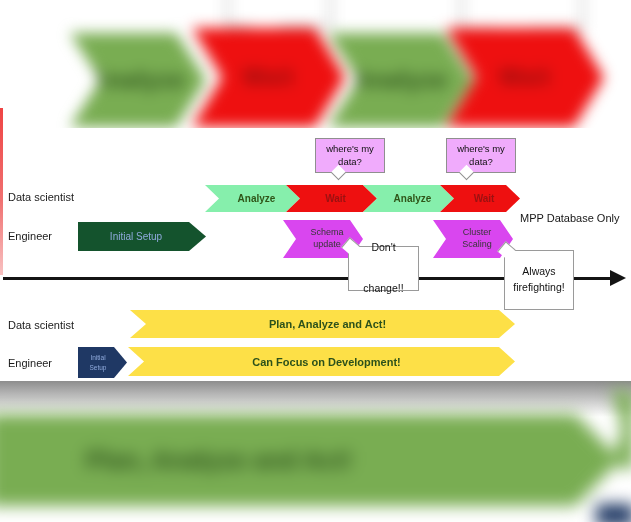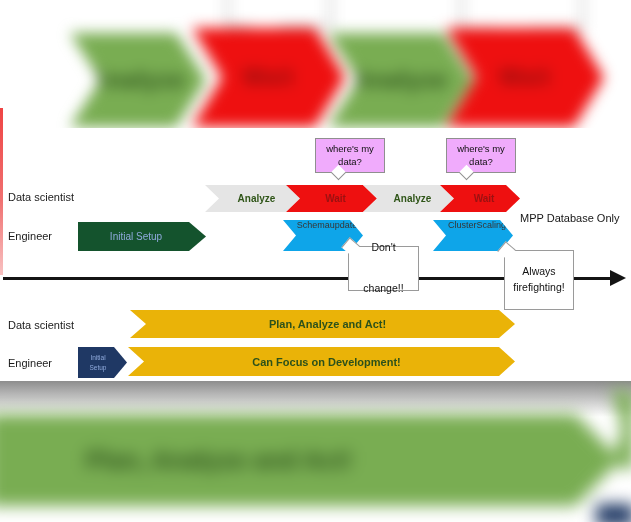--- a/index.html
+++ b/index.html
@@ -33,50 +33,50 @@
               clip-path:polygon(0 0, 100% 6%, 100% 100%, 0 94%, 45% 50%); }
   .bg-navy-corner { position:absolute; left:596px; top:122px; width:38px; height:22px; background:#1f3864; }
 
   
   .panel { position:absolute; left:3px; top:128px; width:628px; height:253px; background:#ffffff; z-index:5; }
   .rowlabel { position:absolute; left:5px; font-size:11px; color:#1b1b1b; white-space:nowrap; }
 
   .chev { position:absolute; top:57px; height:27px; display:flex; align-items:center; justify-content:center;
           font-size:10px; font-weight:bold; padding-left:8px;
           clip-path:polygon(0 0, calc(100% - 14px) 0, 100% 50%, calc(100% - 14px) 100%, 0 100%, 14px 50%); }
-  .chev.green { background:#e5e5e5; color:#2f5518; }
+  .chev.green { background:#86efac; color:#2f5518; }
   .chev.red   { background:#ee1010; color:#9c1111; }
 
   .bubble { position:absolute; top:10px; width:70px; height:35px; background:#f0abfc; border:1px solid #8f8f8f;
             font-size:9.5px; color:#111; text-align:center; line-height:1.4; padding-top:3px; z-index:2; }
   .bubble-tail { position:absolute; width:11px; height:11px; background:#fff; border-right:1px solid #8f8f8f;
                  border-bottom:1px solid #8f8f8f; transform:rotate(45deg); z-index:3; }
 
   .initial { position:absolute; left:75px; top:94px; width:128px; height:29px; background:#14532d;
              clip-path:polygon(0 0, calc(100% - 17px) 0, 100% 50%, calc(100% - 17px) 100%, 0 100%);
              color:#8faadc; font-size:10px; display:flex; align-items:center; justify-content:center;
              padding-right:12px; }
 
-  .gchev { position:absolute; top:92px; width:80px; height:31px; background:#0ea5e9;
+  .gchev { position:absolute; top:92px; width:80px; height:38px; background:#d946ef;
            clip-path:polygon(0 0, calc(100% - 13px) 0, 100% 50%, calc(100% - 13px) 100%, 0 100%, 13px 50%);
            color:#363636; font-size:9px; text-align:center; line-height:1.3;
-           display:flex; flex-direction:row; justify-content:center; padding-left:8px; z-index:1; }
+           display:flex; flex-direction:column; justify-content:center; padding-left:8px; z-index:1; }
 
   .callout { position:absolute; background:#fff; border:1px solid #9a9a9a; font-size:10.5px; color:#111;
              text-align:center; display:flex; flex-direction:column; justify-content:center;
              line-height:1.5; z-index:4; }
   .callout-tail { position:absolute; width:13px; height:13px; background:#fff; border-left:1px solid #9a9a9a;
                   border-top:1px solid #9a9a9a; transform:rotate(40deg); z-index:5; }
 
   .timeline { position:absolute; left:0; top:149px; width:612px; height:3px; background:#141414; }
   .arrowhead { position:absolute; left:607px; top:142px; width:0; height:0;
                border-top:8px solid transparent; border-bottom:8px solid transparent;
                border-left:16px solid #141414; }
 
-  .banner { position:absolute; background:#eab308; color:#2c511b; font-weight:bold; font-size:11px;
+  .banner { position:absolute; background:#fde047; color:#2c511b; font-weight:bold; font-size:11px;
             display:flex; align-items:center; justify-content:center; padding-left:10px;
             clip-path:polygon(0 0, calc(100% - 16px) 0, 100% 50%, calc(100% - 16px) 100%, 0 100%, 16px 50%); }
   .initial-sm { position:absolute; left:75px; top:219px; width:49px; height:31px; background:#1f3864;
                 clip-path:polygon(0 0, calc(100% - 13px) 0, 100% 50%, calc(100% - 13px) 100%, 0 100%);
                 color:#8faadc; font-size:6.5px; text-align:center; line-height:1.4;
                 display:flex; flex-direction:column; justify-content:center; padding-right:9px; }
 
   .caption { position:absolute; font-size:11px; color:#161616; white-space:nowrap; }
 </style>
 </head>

